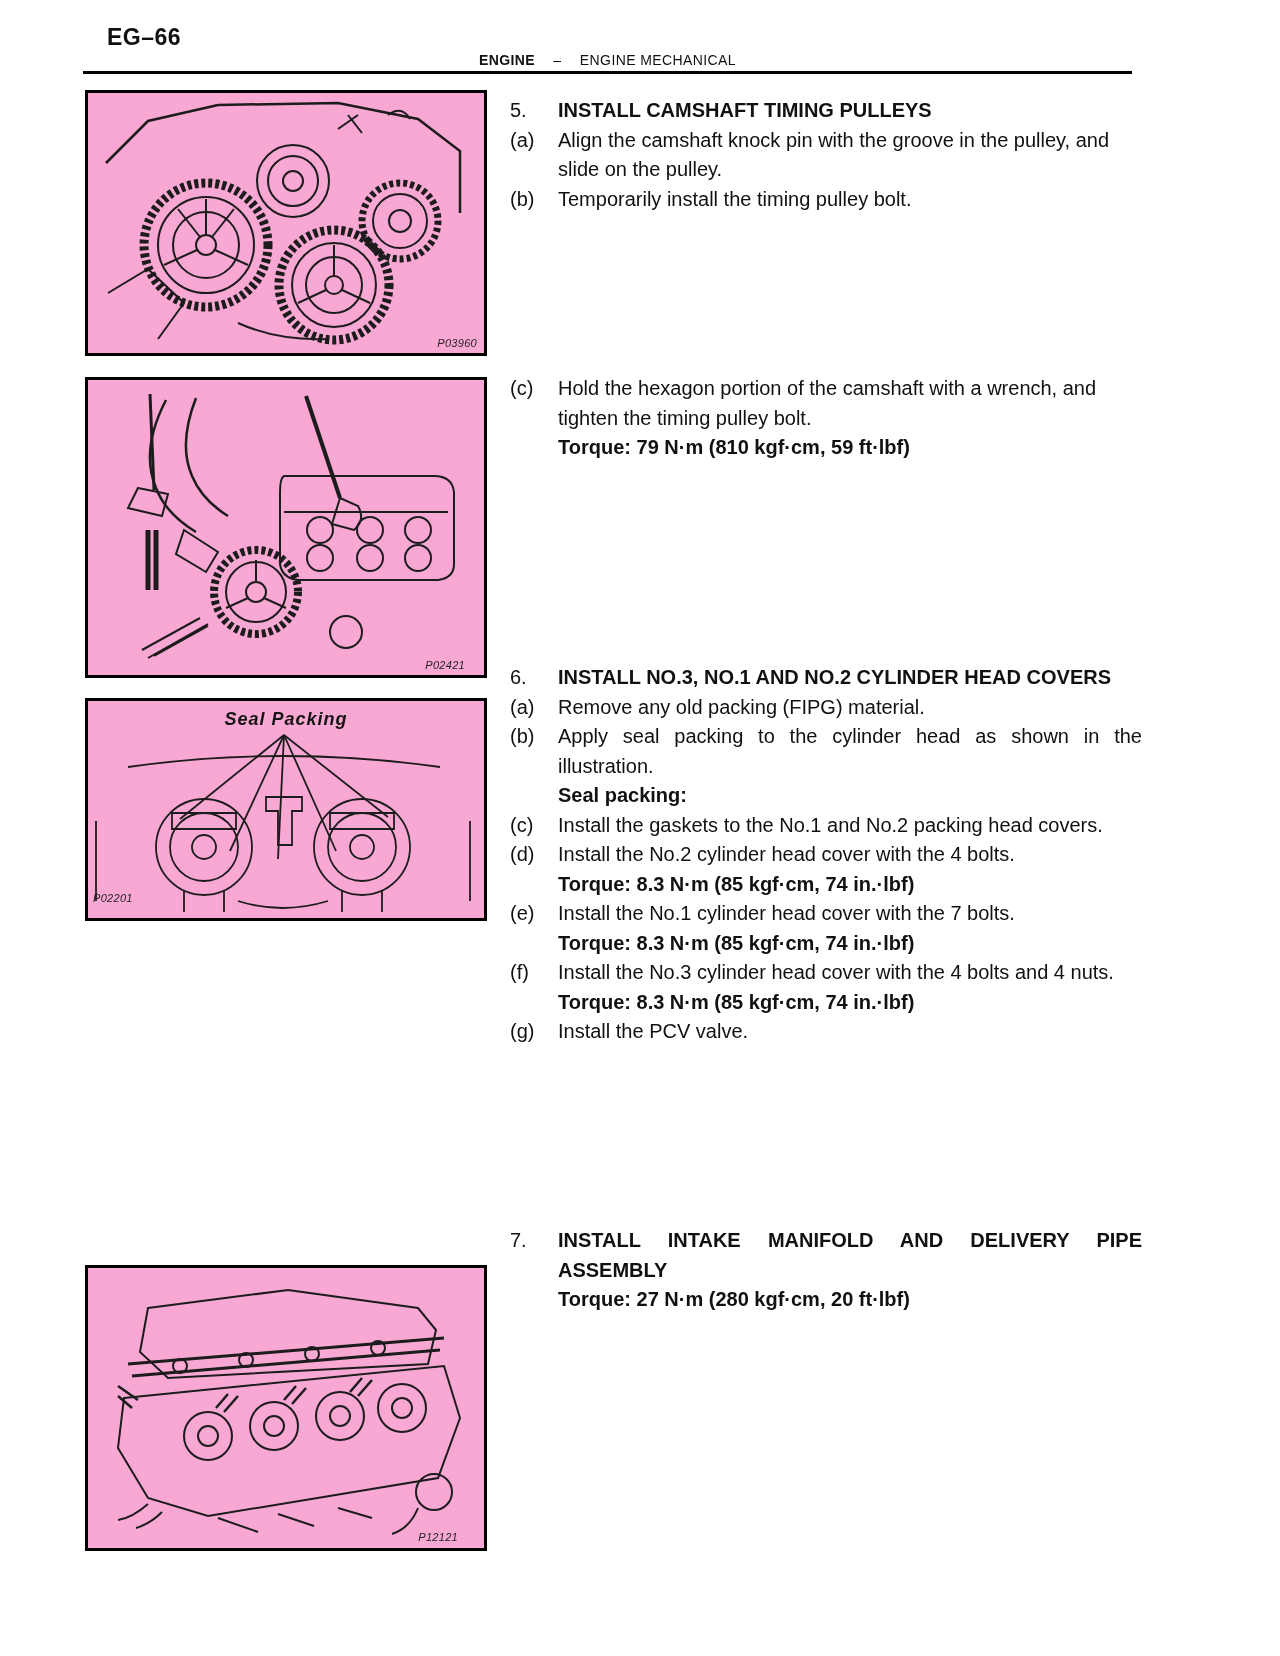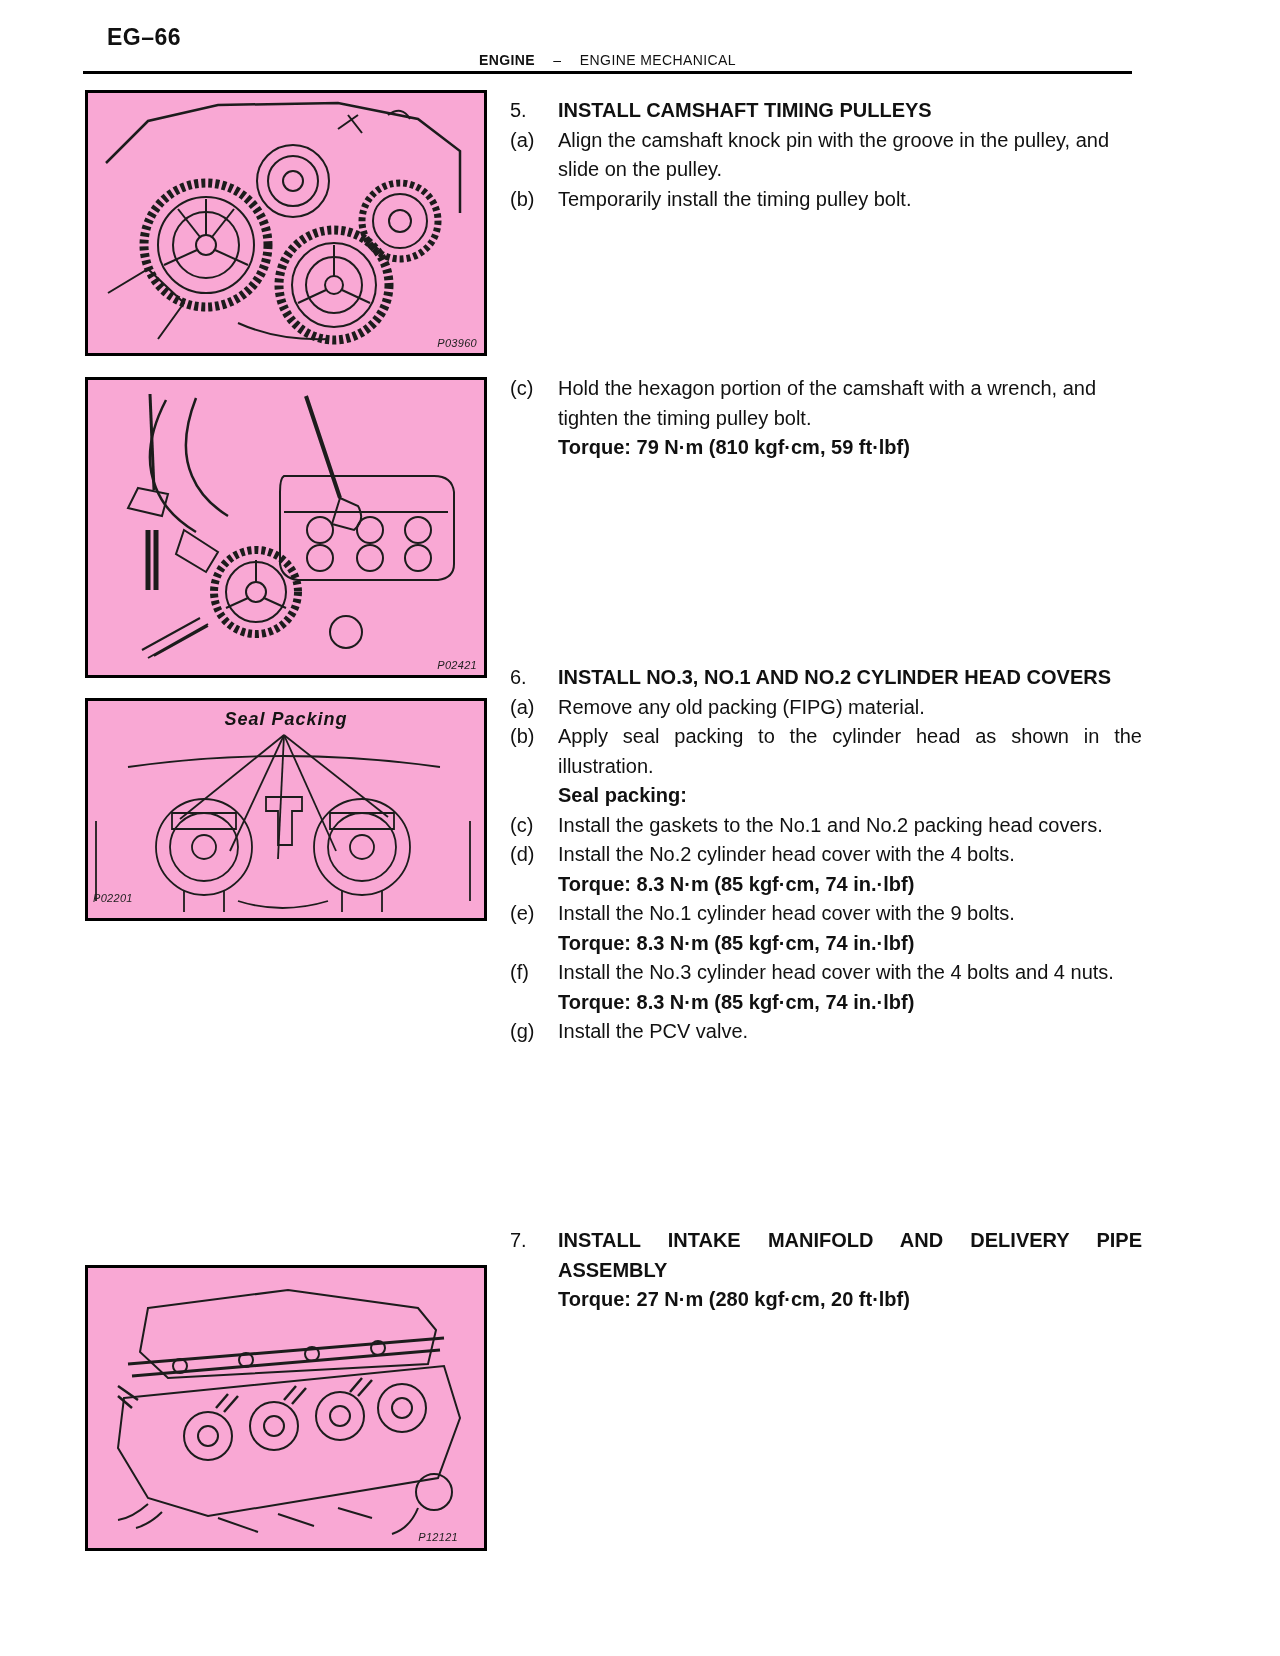--- a/index.html
+++ b/index.html
@@ -30,21 +30,21 @@
   }
   .figure svg { display:block; }
   .fig-code {
     position:absolute; font-size:11px; color:#222; letter-spacing:0.3px;
   }
   .fig1 { left:85px;  top:90px;   width:396px; height:260px; }
   .fig2 { left:85px;  top:377px;  width:396px; height:295px; }
   .fig3 { left:85px;  top:698px;  width:396px; height:217px; }
   .fig4 { left:85px;  top:1232px; width:396px; height:280px;margin-top:33px; }
   .fig1 .fig-code { right:7px;  bottom:4px; }
-  .fig2 .fig-code { right:7px;  bottom:4px; }
+  .fig2 .fig-code { right:19px;  bottom:4px; }
   .fig3 .fig-code { left:5px;   bottom:14px; }
   .fig4 .fig-code { right:26px; bottom:5px; }
   .seal-callout {
     position:absolute; top:8px; left:0; width:100%; text-align:center;
     font-size:18px; font-weight:bold; letter-spacing:1px; color:#141414;
   }
   
   .txtblock { position:absolute; left:510px; width:632px; font-size:20px; line-height:29.5px; }
   .row { display:grid; grid-template-columns:48px 1fr; }
   .row .lbl { font-weight:normal; }
@@ -254,21 +254,21 @@
       <span class="lbl">(c)</span>
       <span class="txt">Install the gaskets to the No.1 and No.2 packing head covers.</span>
     </div>
     <div class="row">
       <span class="lbl">(d)</span>
       <span class="txt">Install the No.2 cylinder head cover with the 4 bolts.</span>
     </div>
     <div class="torque">Torque: 8.3 N·m (85 kgf·cm, 74 in.·lbf)</div>
     <div class="row">
       <span class="lbl">(e)</span>
-      <span class="txt">Install the No.1 cylinder head cover with the 9 bolts.</span>
+      <span class="txt">Install the No.1 cylinder head cover with the 7 bolts.</span>
     </div>
     <div class="torque">Torque: 8.3 N·m (85 kgf·cm, 74 in.·lbf)</div>
     <div class="row">
       <span class="lbl">(f)</span>
       <span class="txt just">Install the No.3 cylinder head cover with the 4 bolts and 4 nuts.</span>
     </div>
     <div class="torque">Torque: 8.3 N·m (85 kgf·cm, 74 in.·lbf)</div>
     <div class="row">
       <span class="lbl">(g)</span>
       <span class="txt">Install the PCV valve.</span>

